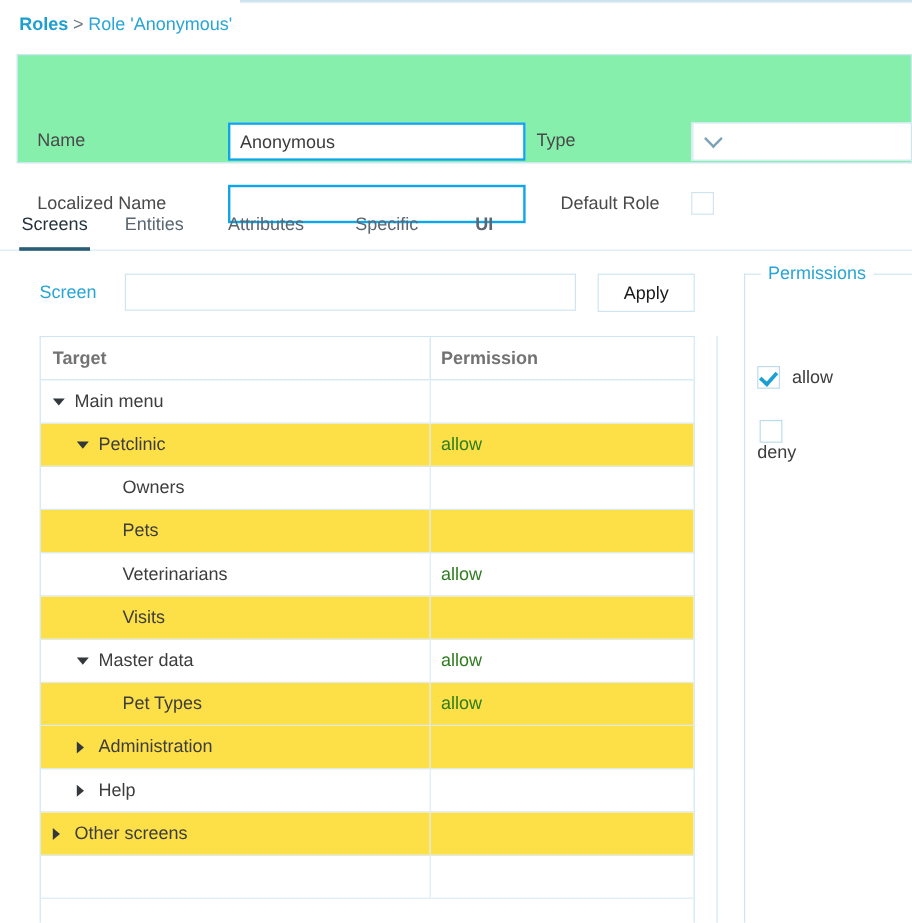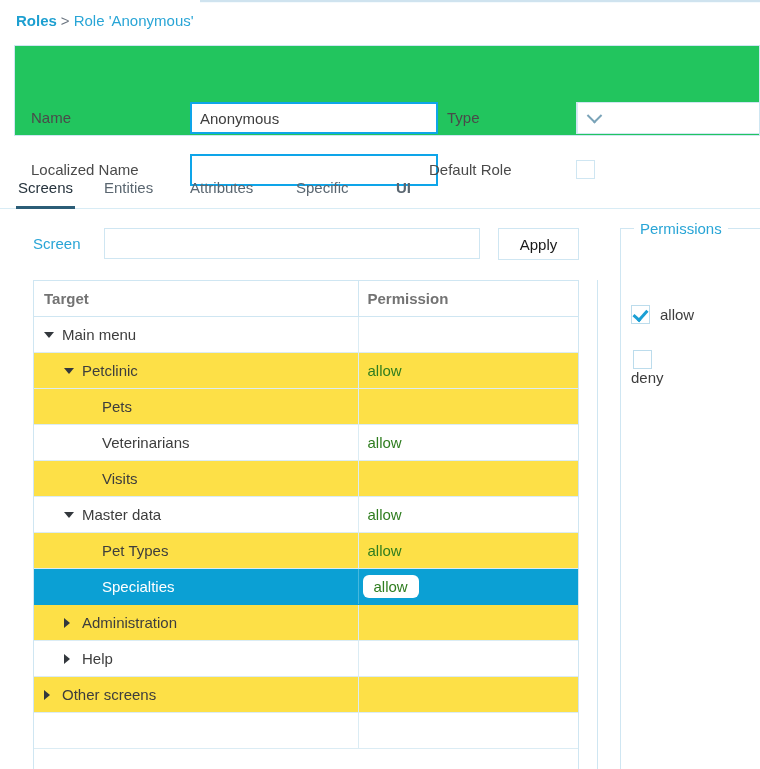--- a/index.html
+++ b/index.html
@@ -28,32 +28,32 @@
     white-space: nowrap;
   }
   .bc-root { color: #1d9fd0; font-weight: bold; }
   .bc-sep { color: #6b7580; margin: 0 4px; font-weight: normal; }
   .bc-current { color: #29a5d6; }
 
   
   .form-panel {
     position: absolute; left: 14px; top: 45px; width: 746px; height: 91px;
     border: 1px solid #cfe6f2;
-    background: #22c55e;
+    background: #86efac;
   }
   .form-grid {
     position: absolute; left: 0; top: 0; right: 0; bottom: 0;
   }
   .fld-label {
     position: absolute; font-size: 15px; color: #4a4a4a; line-height: 20px;
   }
   .lbl-name        { left: 16px;  top: 62px; }
   .lbl-localized   { left: 16px;  top: 114px; }
   .lbl-type        { left: 432px; top: 62px; }
-  .lbl-default     { left: 414px; top: 114px; }
+  .lbl-default     { left: 452px; top: 114px; }
 
   .txt-input {
     position: absolute;
     border: 2px solid #0ea5e9;
     background: #fff;
     font-family: "Liberation Sans", sans-serif;
     font-size: 15px;
     color: #3d3d3d;
     padding: 0 8px;
     outline: none;
@@ -290,26 +290,37 @@
             <td>
               <div class="target-cell ind-1">
                 <span class="tw">
                   <i class="tw-open"></i>
                 </span>
                 <span class="t-label">Petclinic</span>
               </div>
             </td>
             <td class="perm-cell"><span class="perm-allow">allow</span></td>
           </tr>
-          <tr class="alt">
+          <tr>
             <td>
               <div class="target-cell ind-2">
                 <span class="tw">
                   <i class="tw-none"></i>
                 </span>
+                <span class="t-label">Owners</span>
+              </div>
+            </td>
+            <td class="perm-cell"></td>
+          </tr>
+          <tr class="alt">
+            <td>
+              <div class="target-cell ind-2">
+                <span class="tw">
+                  <i class="tw-none"></i>
+                </span>
                 <span class="t-label">Pets</span>
               </div>
             </td>
             <td class="perm-cell"></td>
           </tr>
           <tr>
             <td>
               <div class="target-cell ind-2">
                 <span class="tw">
                   <i class="tw-none"></i>
@@ -344,31 +355,20 @@
           <tr class="alt">
             <td>
               <div class="target-cell ind-2">
                 <span class="tw">
                   <i class="tw-none"></i>
                 </span>
                 <span class="t-label">Pet Types</span>
               </div>
             </td>
             <td class="perm-cell"><span class="perm-allow">allow</span></td>
-          </tr>
-          <tr class="sel">
-            <td>
-              <div class="target-cell ind-2">
-                <span class="tw">
-                  <i class="tw-none"></i>
-                </span>
-                <span class="t-label">Specialties</span>
-              </div>
-            </td>
-            <td class="perm-cell"><span class="perm-allow editing">allow</span></td>
           </tr>
           <tr class="alt">
             <td>
               <div class="target-cell ind-1">
                 <span class="tw">
                   <i class="tw-close"></i>
                 </span>
                 <span class="t-label">Administration</span>
               </div>
             </td>

